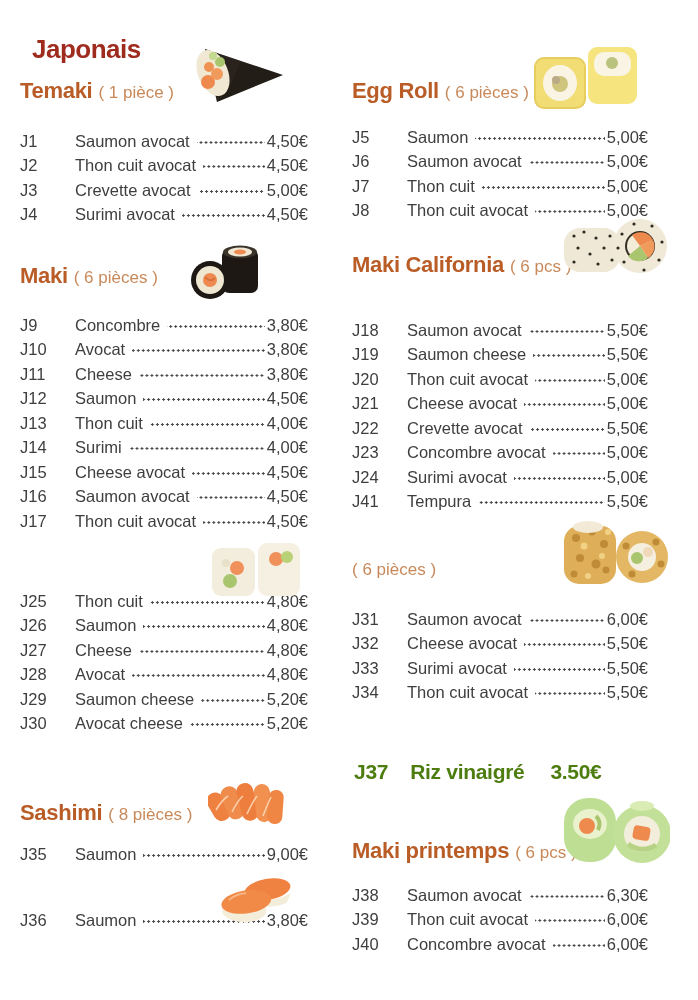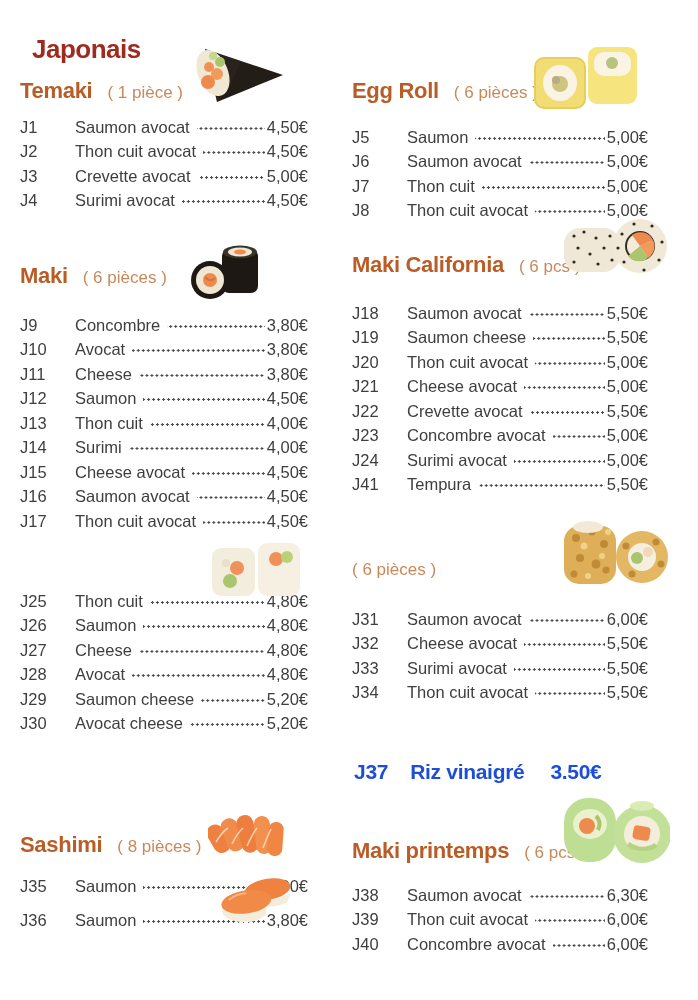--- a/index.html
+++ b/index.html
@@ -4,66 +4,66 @@
 <style>
   html,body{margin:0;padding:0;background:#ffffff;}
   body{font-family:"Liberation Sans",sans-serif;}
   .page{position:relative;width:698px;height:1000px;background:#ffffff;overflow:hidden;}
   .page-title{position:absolute;left:20px;top:22px;margin:12px;font-size:26px;font-weight:bold;
     color:#9e2b1d;letter-spacing:-0.5px;}
   .col{position:absolute;top:0;bottom:0;}
   .col-left{left:20px;width:288px;}
   .col-right{left:352px;width:296px;}
   .section{position:absolute;left:0;width:100%;}
-  .sec-header{display:flex;align-items:baseline;gap:15px;height:30px;white-space:nowrap;}
+  .sec-header{display:flex;align-items:baseline;gap:6px;height:30px;white-space:nowrap;}
   .sec-title{font-size:22px;font-weight:bold;color:#b95c26;letter-spacing:-0.3px;}
   .sec-qty{font-size:17px;color:#c8895a;}
   .photo{position:absolute;display:block;}
   .photo svg{width:100%;height:100%;display:block;}
   .items{margin-top:16px;}
   .row{display:flex;align-items:center;height:24.5px;font-size:16.5px;color:#3e3e3e;}
   .code{width:55px;flex:none;}
   .name{white-space:nowrap;}
   .leader{flex:1;min-width:12px;height:3px;margin:2px 2px 0 7px;
     background-image:radial-gradient(circle,#4a4a4a 1.1px,transparent 1.4px);
     background-size:5px 3px;background-repeat:repeat-x;background-position:center;}
   .price{flex:none;white-space:nowrap;}
   
   #sec-temaki{top:78px}
   #sec-maki{top:263px}
   #sec-maki-neige{top:563px}
-  #sec-sashimi{top:832px}
+  #sec-sashimi{top:800px}
   #sec-sushi{top:896px}
   #sec-egg-roll{top:78px}
   #sec-maki-california{top:252px}
   #sec-crousti-maki{top:560px}
   #sec-maki-printemps{top:838px}
   
-  #sec-temaki .items{margin-top:7px}
+  #sec-temaki .items{margin-top:21px}
   #sec-maki .items{margin-top:20px}
   #sec-maki-neige .items{margin-top:26px}
   #sec-sashimi .items{margin-top:12px}
   #sec-sushi .items{margin-top:12px}
   #sec-egg-roll .items{margin-top:17px}
-  #sec-maki-california .items{margin-top:19px}
+  #sec-maki-california .items{margin-top:36px}
   #sec-crousti-maki .items{margin-top:17px}
   #sec-maki-printemps .items{margin-top:15px}
   
   #sec-temaki .photo{left:155px;top:-38px;width:112px;height:66px;}
   #sec-maki .photo{left:167px;top:-22px;width:85px;height:60px;}
   #sec-maki-neige .photo{left:190px;top:-26px;width:92px;height:62px;}
   #sec-sashimi .photo{left:188px;top:-20px;width:80px;height:50px;}
   #sec-sushi .photo{left:190px;top:-24px;width:88px;height:54px;}
   #sec-egg-roll .photo{left:180px;top:-36px;width:108px;height:70px;}
   #sec-maki-california .photo{left:210px;top:-38px;width:106px;height:62px;}
   #sec-crousti-maki .photo{left:210px;top:-44px;width:107px;height:72px;}
   #sec-maki-printemps .photo{left:208px;top:-52px;width:110px;height:82px;}
   
   .note{position:absolute;top:760px;left:2px;display:flex;align-items:baseline;
-    font-size:21px;font-weight:bold;color:#1d4ed8;letter-spacing:-0.3px;}
+    font-size:21px;font-weight:bold;color:#4d7c0f;letter-spacing:-0.3px;}
   .note-code{margin-right:22px;}
   .note-price{margin-left:26px;}
 </style>
 </head>
 <body>
 
 <div class="page">
   <h1 class="page-title">Japonais</h1>
 
   <div class="col col-left">

